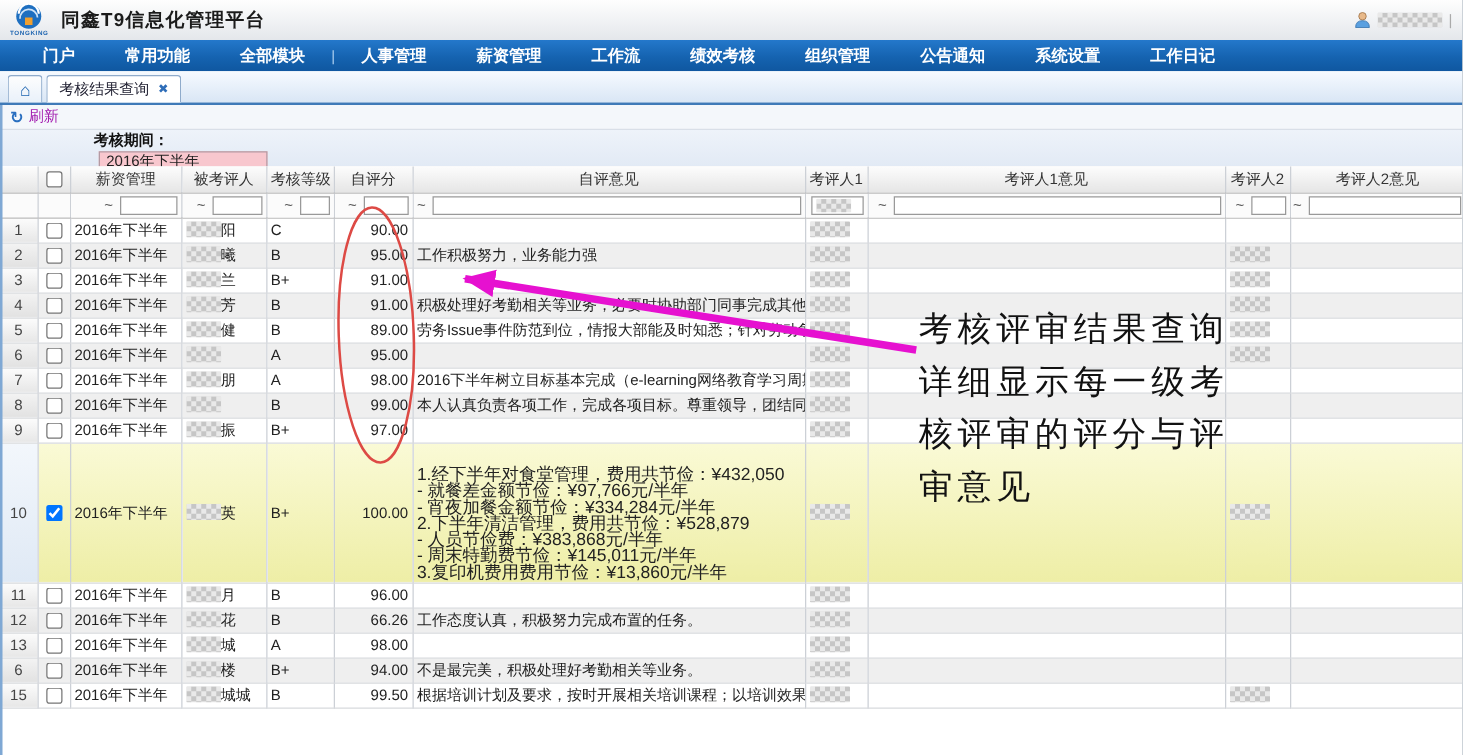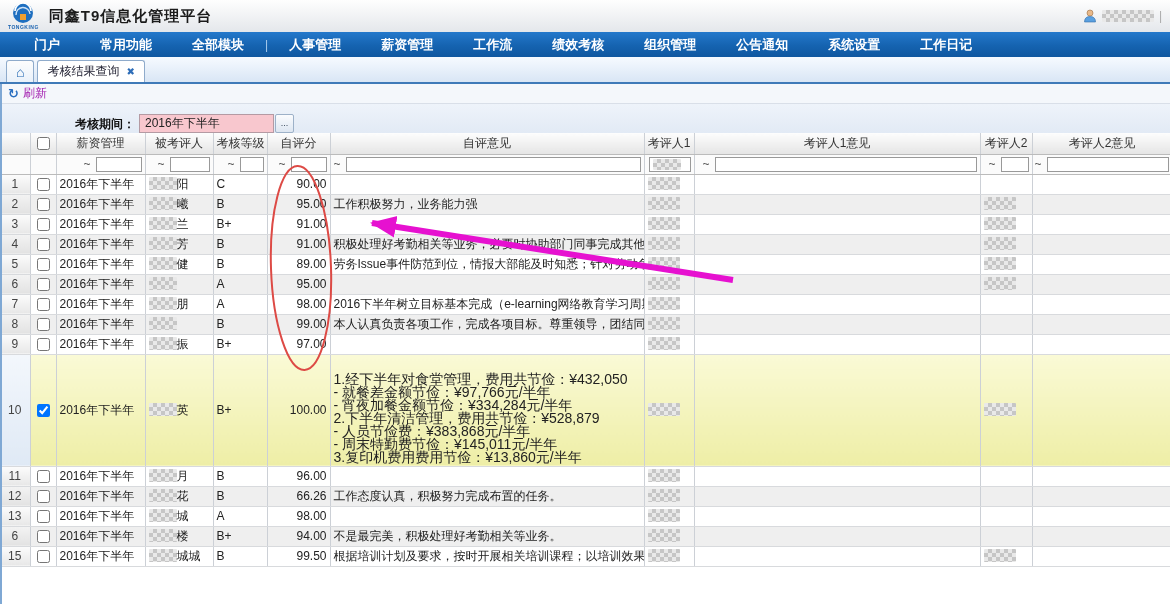--- a/index.html
+++ b/index.html
@@ -35,21 +35,21 @@
   .tab-close{color:#2e6db8;font-size:10px;margin-left:7px;line-height:1;}
 
   
   .toolbar{position:absolute;left:0;top:84px;width:100%;height:20px;box-sizing:border-box;
     background:#f4f7fb;border-bottom:1px solid #d9dfe8;display:flex;align-items:center;padding-left:8px;gap:4px;}
   .refresh-icon{color:#2a6fc0;font-weight:bold;font-size:13px;line-height:1;}
   .refresh-label{color:#a21caf;}
 
   
   .querybar{position:absolute;left:0;top:104px;width:100%;height:29px;box-sizing:border-box;
-    background:linear-gradient(#eef3fa,#e2eaf5);display:flex;align-items:flex-end;padding-left:75px;}
+    background:linear-gradient(#eef3fa,#e2eaf5);display:flex;align-items:flex-start;padding-left:75px;flex-direction:column;}
   .query-label{font-weight:bold;color:#111;}
   .query-input{width:128px;height:17px;background:#f8c7ce;border:1px solid #b49aa3;
     font-size:12px;padding:0 0 0 5px;color:#222;margin-left:4px;font-family:inherit;}
   .browse-btn{width:19px;height:19px;margin-left:1px;border:1px solid #9db1c8;border-radius:2px;
     background:linear-gradient(#fbfcfe,#dde6f1);font-size:9px;line-height:1;color:#345;padding:0;}
 
   
   .grid-wrap{position:absolute;left:0;top:133px;width:100%;height:471px;background:#fff;overflow:hidden;}
   .left-edge{position:absolute;left:0;top:84px;bottom:0;width:2px;background:#7fa8d4;z-index:6;}
   table.grid{border-collapse:collapse;table-layout:fixed;width:1172px;font-size:12px;}
@@ -449,14 +449,18 @@
 
   <svg class="overlay" style="left:330px;top:190px;" width="430" height="110">
     <defs>
       <marker id="ah" markerUnits="userSpaceOnUse" markerWidth="28" markerHeight="24" refX="24" refY="11" orient="auto">
         <path id="ah-path" d="M0,0 L26,11 L0,22 Z" fill="#e611d0"></path>
       </marker>
     </defs>
     <line id="arrow-line" x1="403" y1="90" x2="42" y2="33" stroke="#e611d0" stroke-width="6" marker-end="url(#ah)"></line>
   </svg>
 
+  <div class="annotation">考核评审结果查询
+详细显示每一级考
+核评审的评分与评
+审意见</div>
 
 </div>
 
 </body></html>

